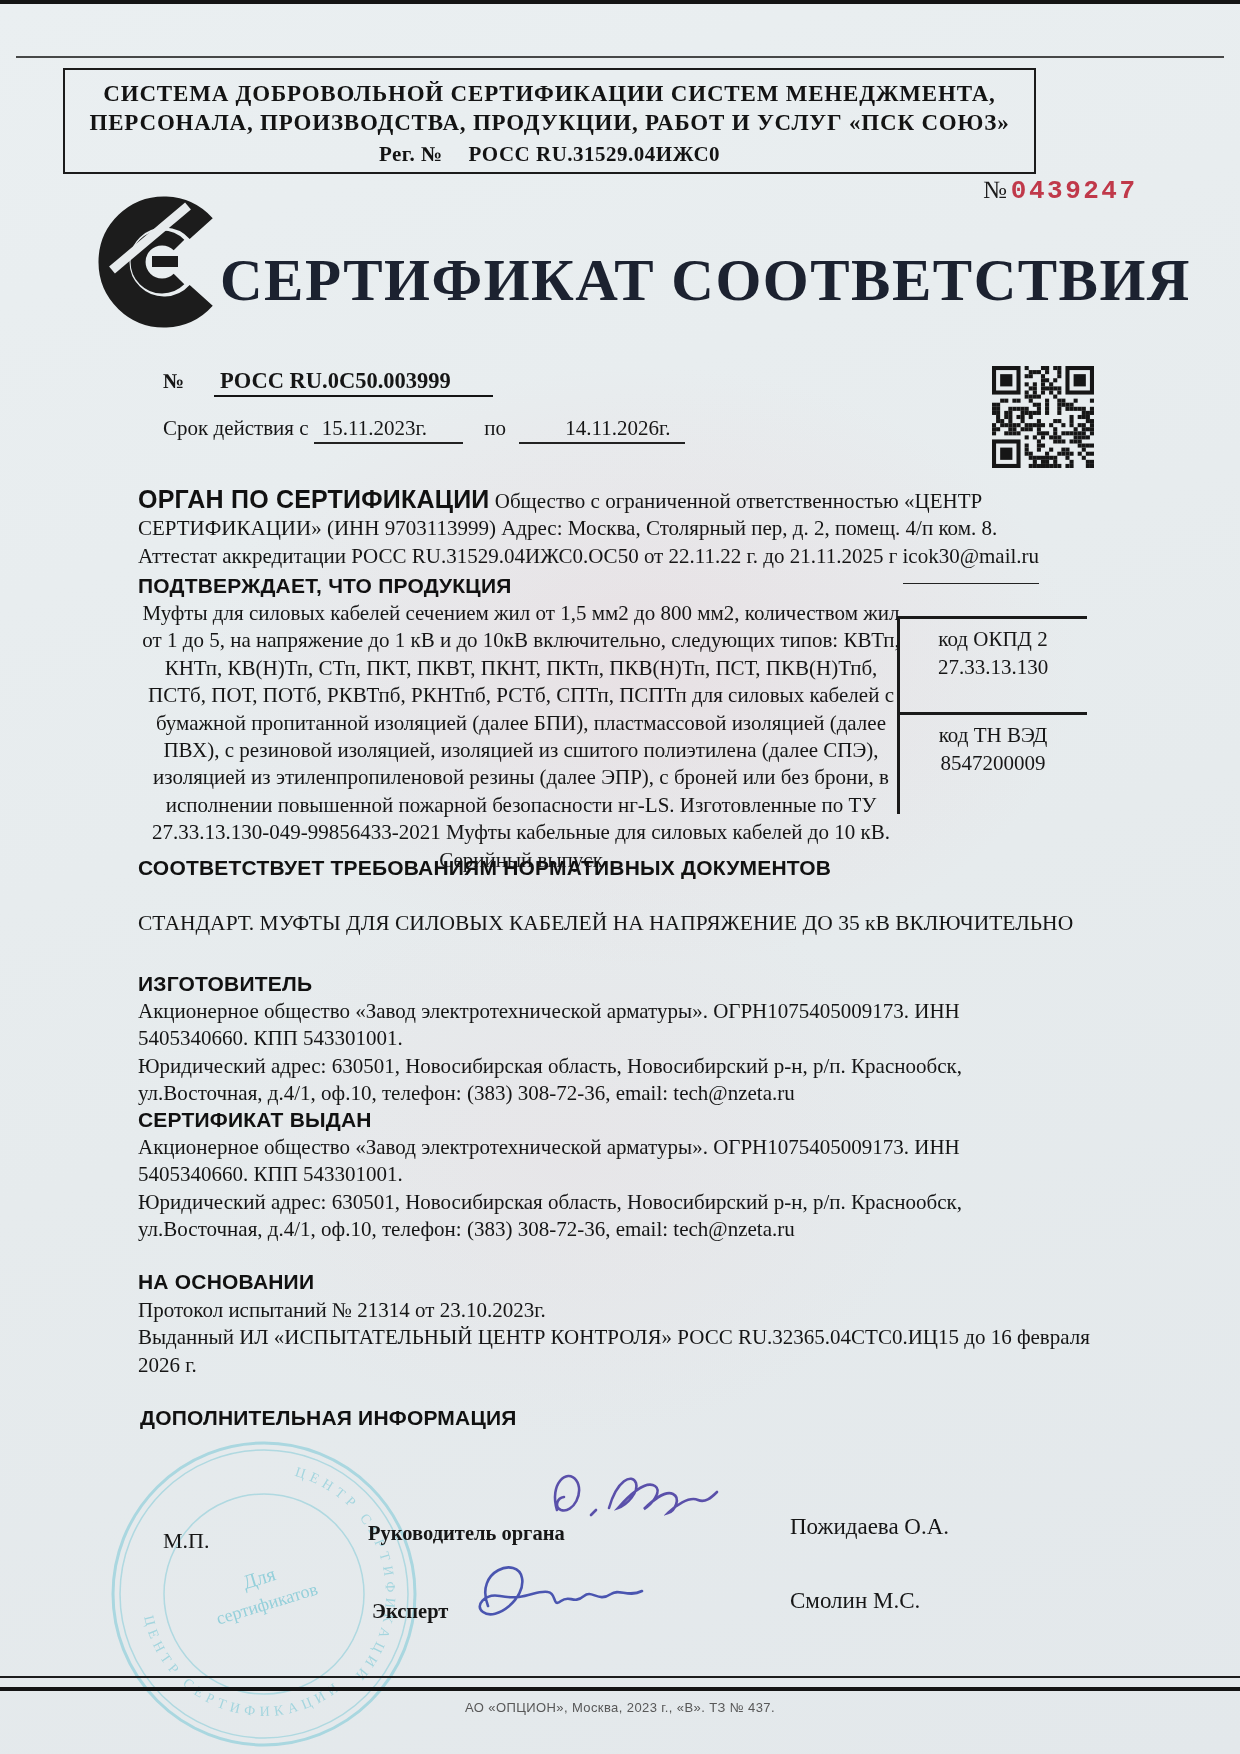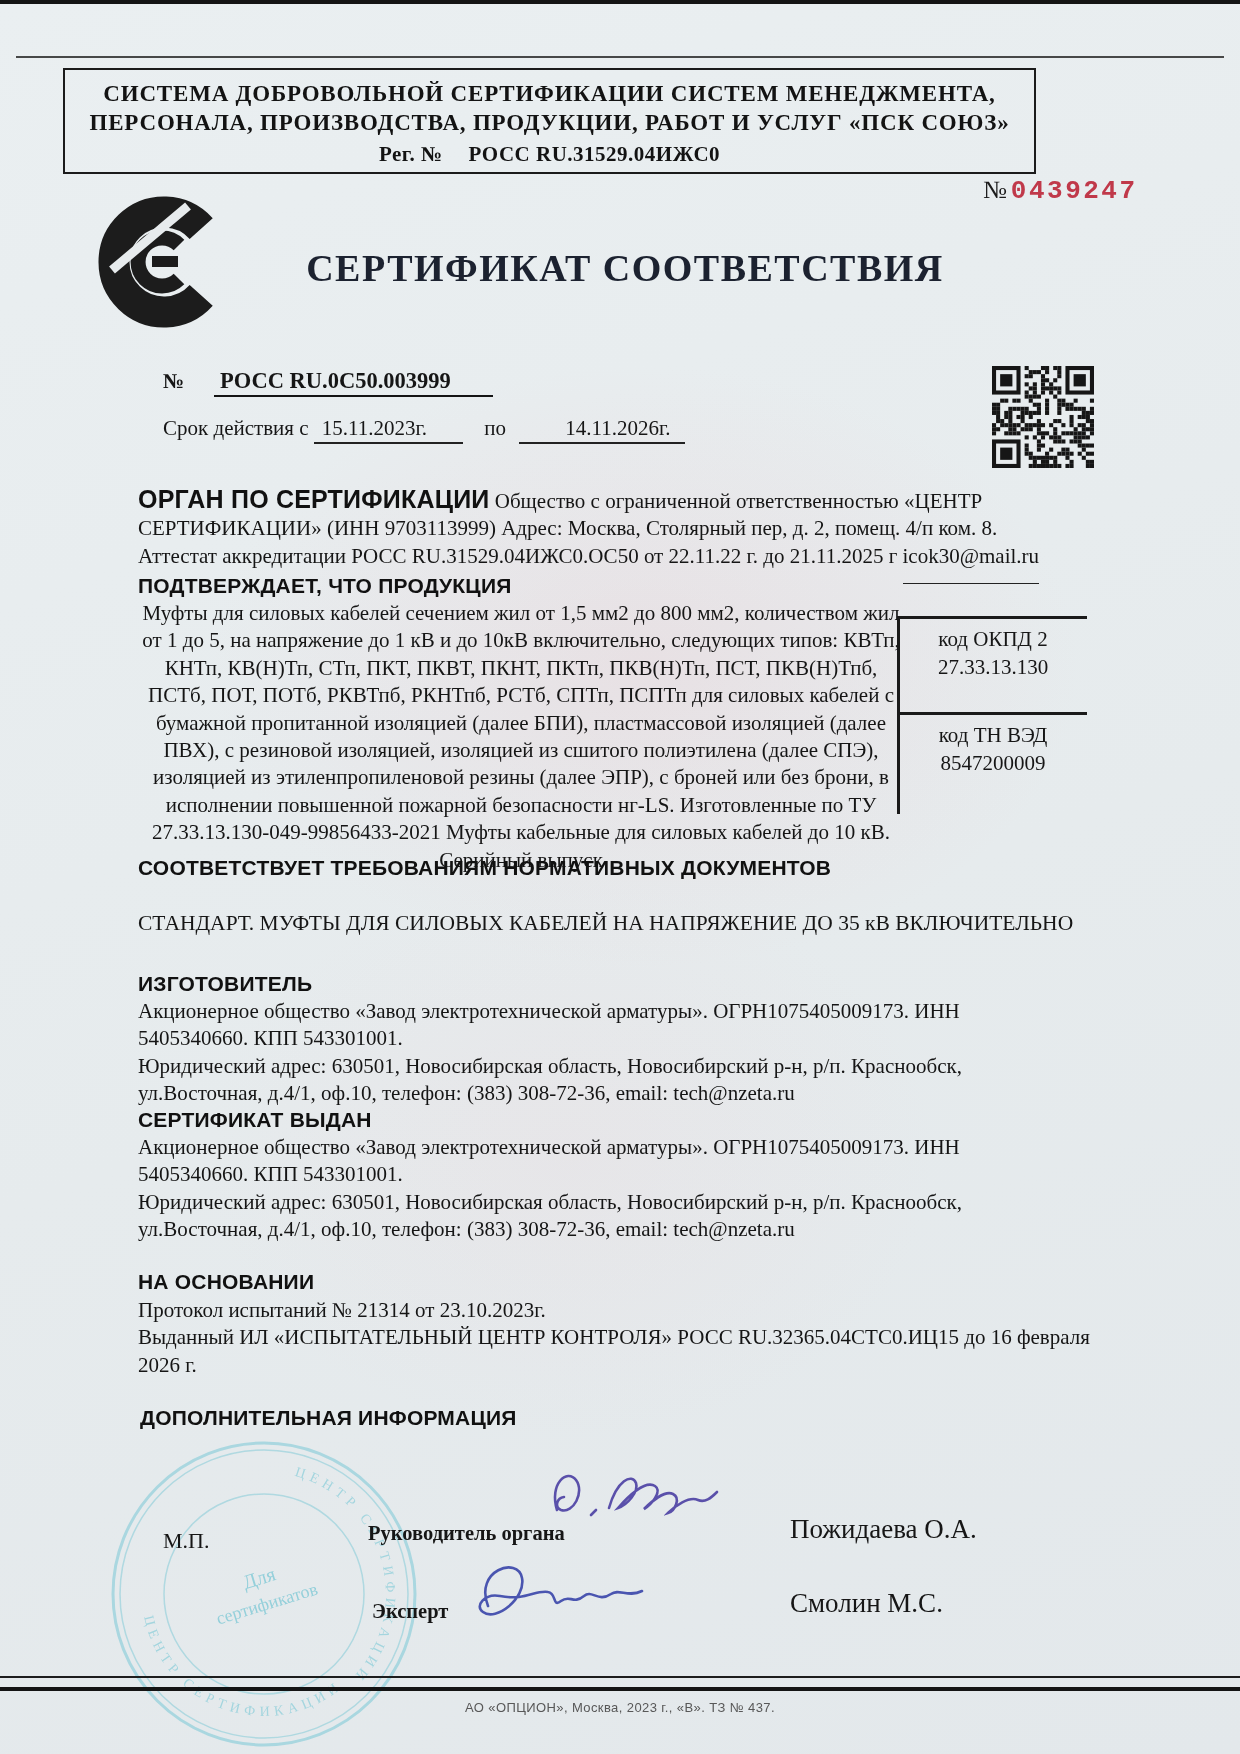--- a/index.html
+++ b/index.html
@@ -23,21 +23,21 @@
   .hline{font-weight:bold;font-size:23px;letter-spacing:.8px;line-height:29px;color:#131313;}
   .hreg{font-weight:bold;font-size:21px;margin-top:5px;letter-spacing:.5px;color:#131313;}
   .hreg .gap{display:inline-block;width:26px;}
   
   .blank-no{left:983px;top:176px;white-space:nowrap;}
   .blank-no .lbl{font-size:25px;color:#1b1b1b;}
   .blank-no .val{font-family:"Liberation Mono","DejaVu Sans Mono",monospace;font-size:26px;color:#c0394a;letter-spacing:2.5px;font-weight:bold;}
   
   .logo{left:88px;top:190px;width:148px;height:142px;}
   
-  .doc-title{left:220px;top:246px;width:810px;text-align:center;font-size:38px;font-weight:bold;letter-spacing:1.5px;color:#1c2230;white-space:nowrap;}
+  .doc-title{left:220px;top:246px;width:810px;text-align:center;font-size:59px;font-weight:bold;letter-spacing:1.5px;color:#1c2230;white-space:nowrap;}
   
   .certno-row{left:163px;top:368px;font-size:21px;}
   .certno-row .lbl{font-weight:bold;margin-right:30px;}
   .certno-row .val{font-weight:bold;font-size:22.5px;border-bottom:2.5px solid #141414;padding:0 42px 2px 6px;}
   
   .validity-row{left:163px;top:416px;font-size:21px;}
   .validity-row .u1{border-bottom:2px solid #222;padding:0 36px 2px 8px;}
   .validity-row .mid{margin:0 8px 0 16px;}
   .validity-row .u2{border-bottom:2px solid #222;padding:0 14px 2px 46px;}
   
@@ -65,21 +65,21 @@
   .iss-h{left:138px;top:1108px;}
   .iss-p{left:138px;top:1134px;width:928px;}
   .bas-h{left:138px;top:1270px;}
   .bas-p{left:138px;top:1297px;width:978px;}
   .add-h{left:140px;top:1406px;}
   
   .mp{left:163px;top:1528px;font-size:22px;}
   .role-lbl{font-weight:bold;font-size:20.5px;}
   .head-lbl{left:368px;top:1522px;}
   .exp-lbl{left:372px;top:1600px;}
-  .name{font-size:27px;}
+  .name{font-size:23px;}
   .head-name{left:790px;top:1514px;}
   .exp-name{left:790px;top:1588px;}
   .sig1{left:535px;top:1452px;}
   .sig2{left:452px;top:1548px;}
   .stamp{left:98px;top:1428px;opacity:.8;}
   
   .bot-line1{left:0;top:1676px;width:1240px;height:2px;background:#1d1d1d;}
   .bot-line2{left:0;top:1687px;width:1240px;height:3.5px;background:#141414;}
   .footer-txt{left:0;top:1700px;width:1240px;text-align:center;font-family:"Liberation Sans","DejaVu Sans",sans-serif;font-size:13px;color:#585858;letter-spacing:.4px;}
 </style>

